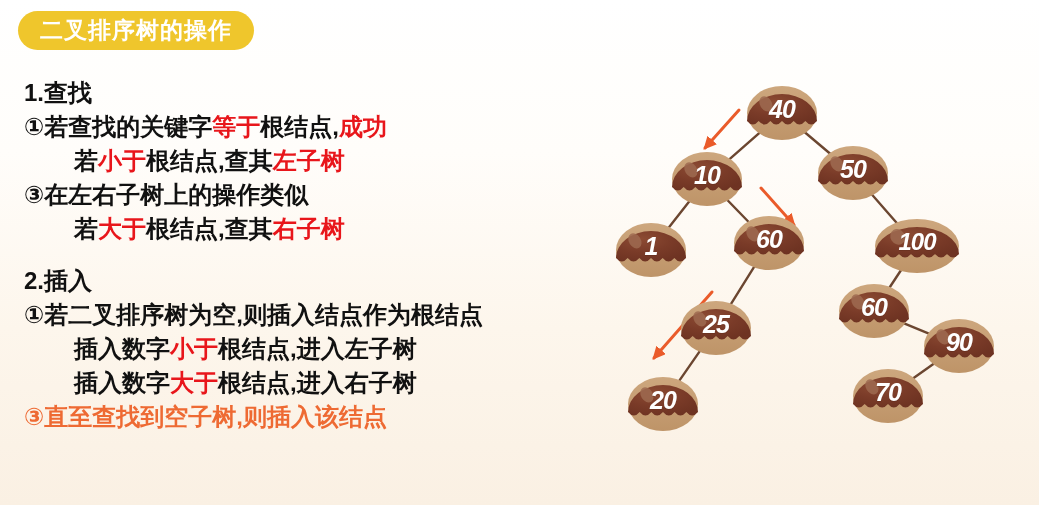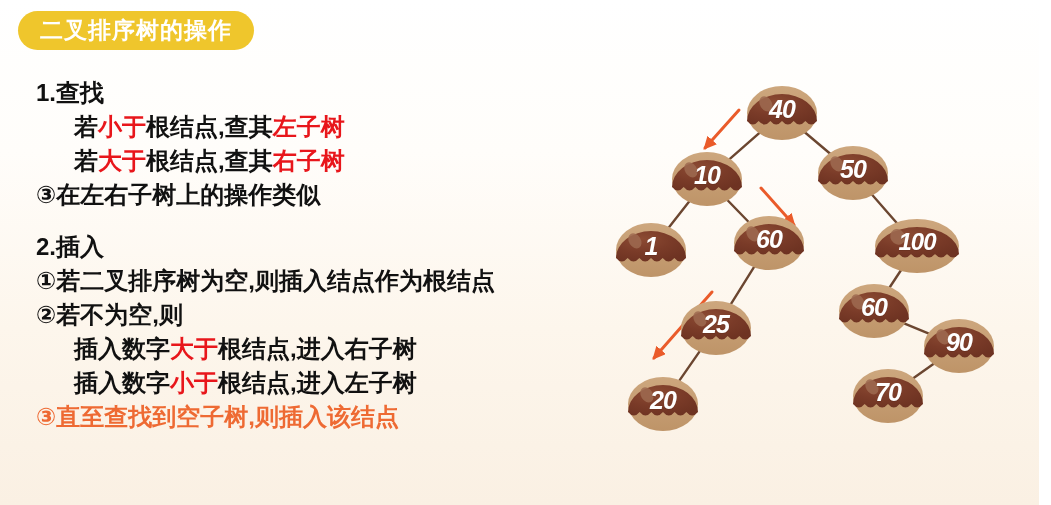--- a/index.html
+++ b/index.html
@@ -48,21 +48,21 @@
     top: 76px;
     width: 600px;
   }
   .text-line {
     height: 34px;
     line-height: 34px;
     font-size: 24px;
     font-weight: bold;
     color: #111111;
     white-space: nowrap;
-    padding-left: 36px;
+    padding-left: 24px;
   }
   .text-line.indent {
     padding-left: 74px;
   }
   .text-line.gap {
     margin-top: 18px;
   }
   .text-line .hl {
     color: #E8161B;
   }
@@ -113,28 +113,28 @@
 <body>
 
 <div id="page">
 
   <div id="title-banner">
     <span class="title-text">二叉排序树的操作</span>
   </div>
 
   <div id="text-column">
       <div class="text-line"><span>1.查找</span></div>
+      <div class="text-line"><span>①若查找的关键字</span><span class="hl">等于</span><span>根结点,</span><span class="hl">成功</span></div>
       <div class="text-line indent"><span>若</span><span class="hl">小于</span><span>根结点,查其</span><span class="hl">左子树</span></div>
+      <div class="text-line"><span>③在左右子树上的操作类似</span></div>
       <div class="text-line indent"><span>若</span><span class="hl">大于</span><span>根结点,查其</span><span class="hl">右子树</span></div>
-      <div class="text-line"><span>③在左右子树上的操作类似</span></div>
       <div class="text-line gap"><span>2.插入</span></div>
       <div class="text-line"><span>①若二叉排序树为空,则插入结点作为根结点</span></div>
-      <div class="text-line"><span>②若不为空,则</span></div>
+      <div class="text-line indent"><span>插入数字</span><span class="hl">小于</span><span>根结点,进入左子树</span></div>
       <div class="text-line indent"><span>插入数字</span><span class="hl">大于</span><span>根结点,进入右子树</span></div>
-      <div class="text-line indent"><span>插入数字</span><span class="hl">小于</span><span>根结点,进入左子树</span></div>
       <div class="text-line accent"><span>③直至查找到空子树,则插入该结点</span></div>
     </div>
 
   <div id="tree">
     <svg id="tree-svg" width="1051" height="505">
       <defs>
         <marker id="arrowhead" markerWidth="5" markerHeight="5" refX="3.6" refY="2.1" orient="auto" markerUnits="strokeWidth">
           <path d="M0,0 L4.4,2.1 L0,4.2 z" fill="#EA5B2A"></path>
         </marker>
         <radialGradient id="choc" cx="36%" cy="26%" r="78%">

